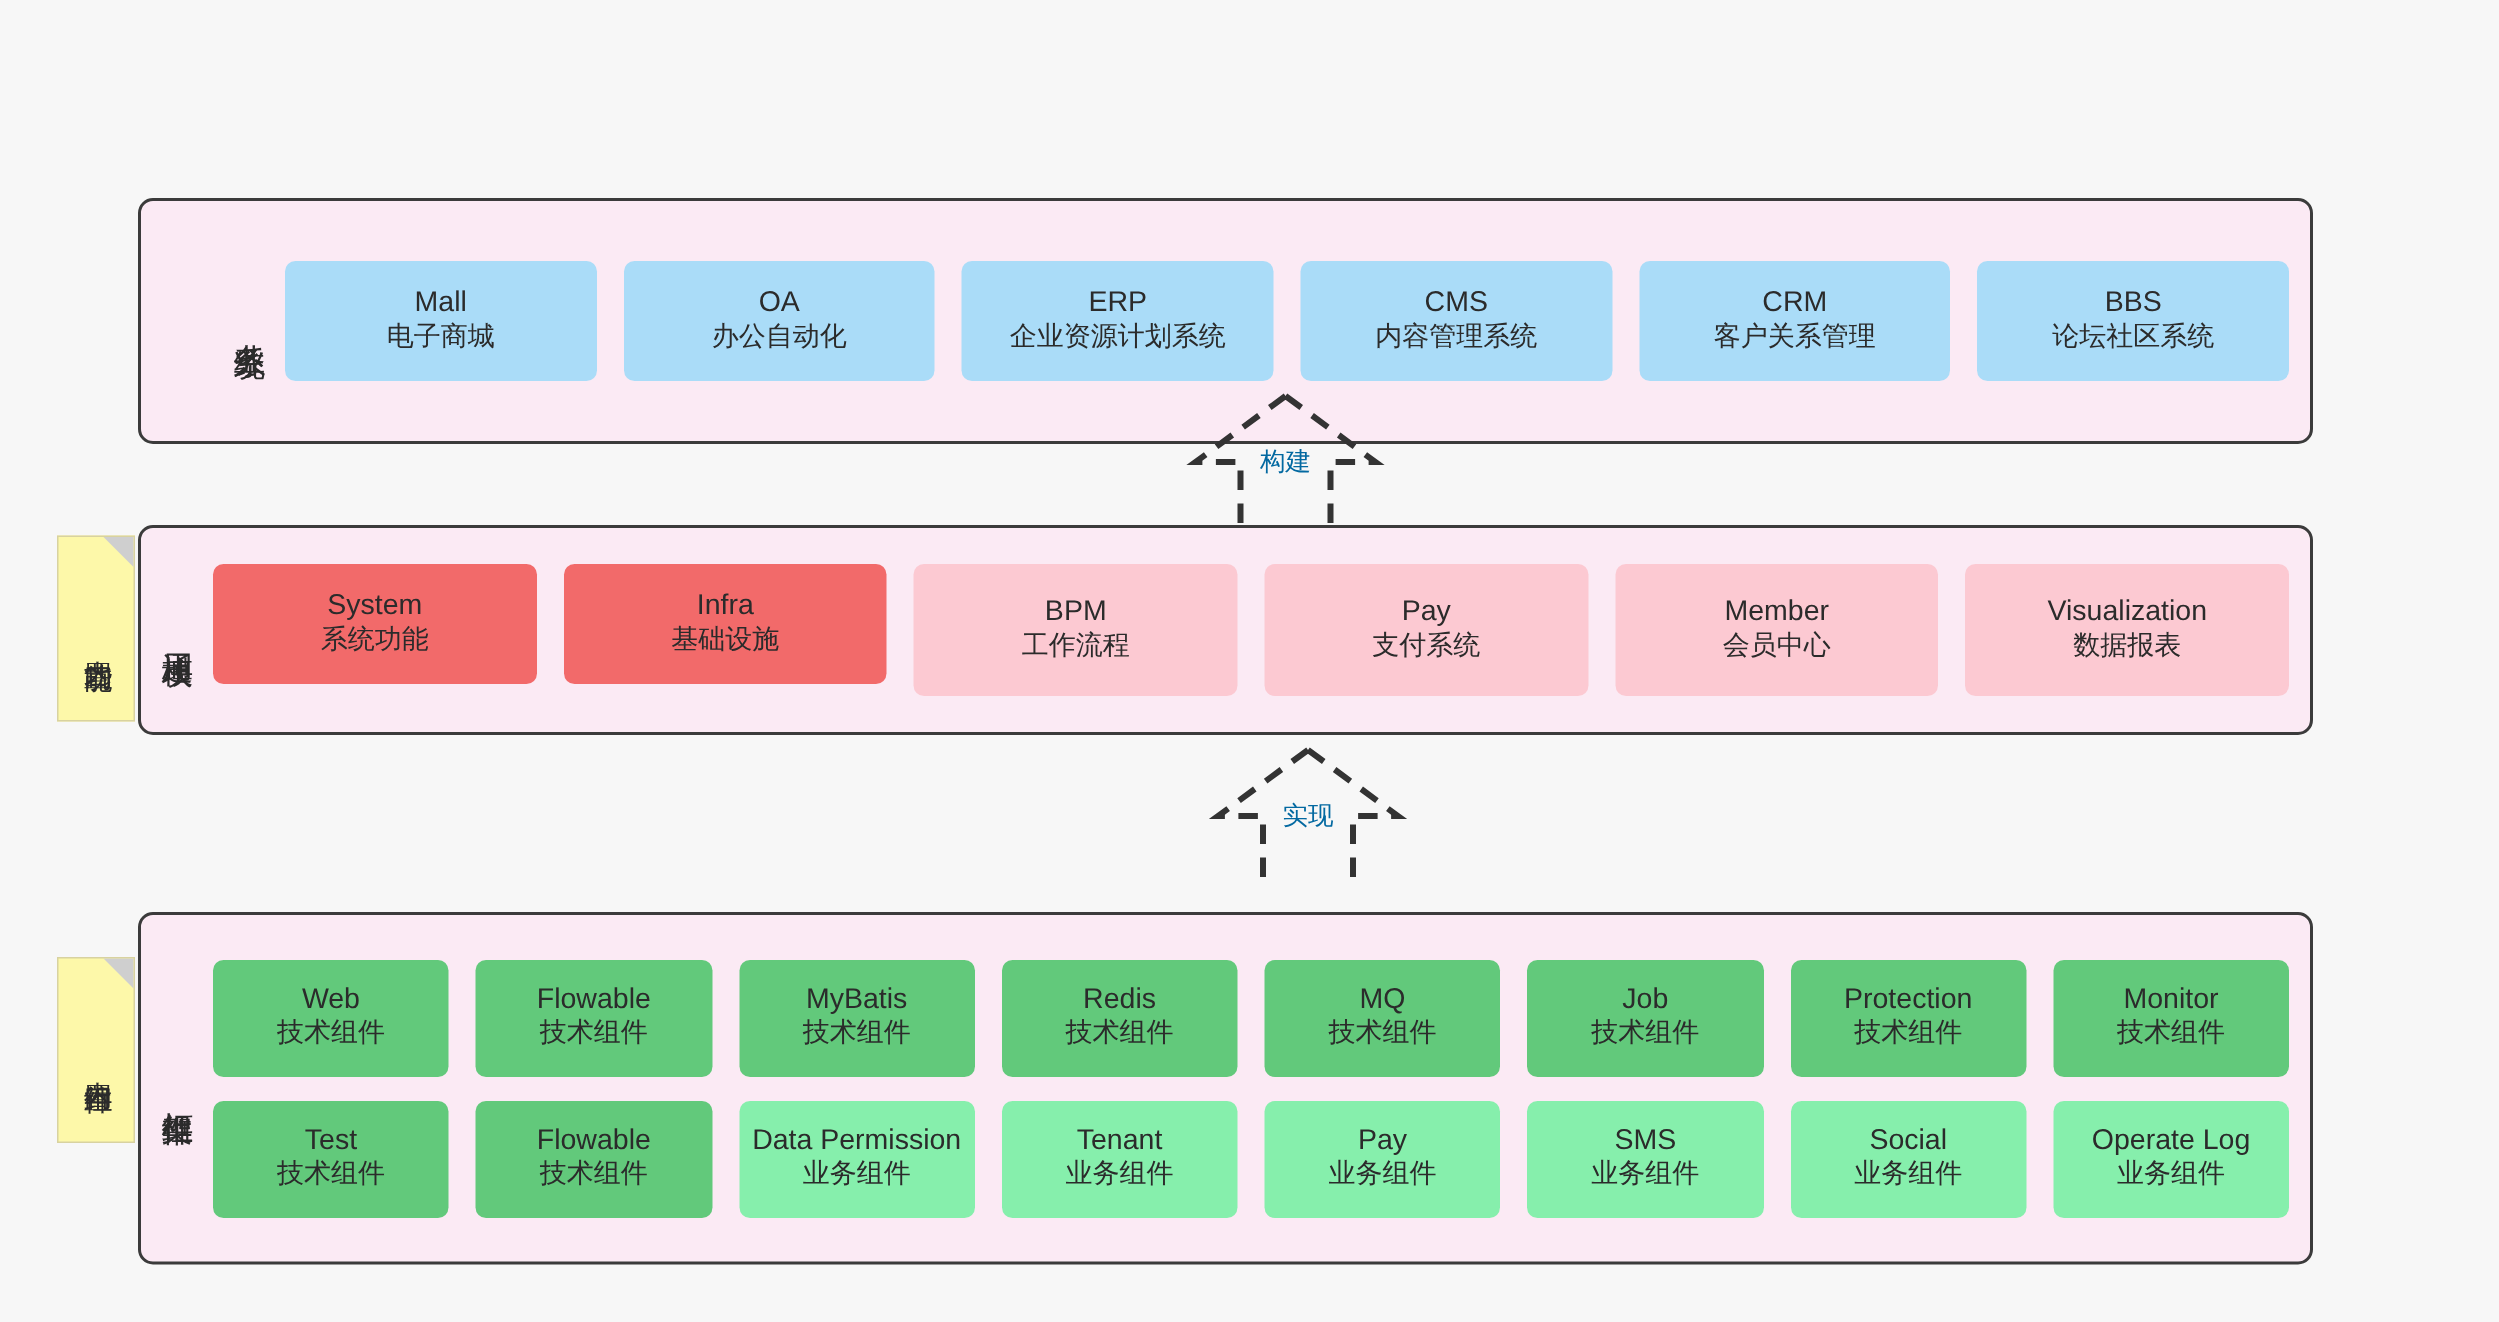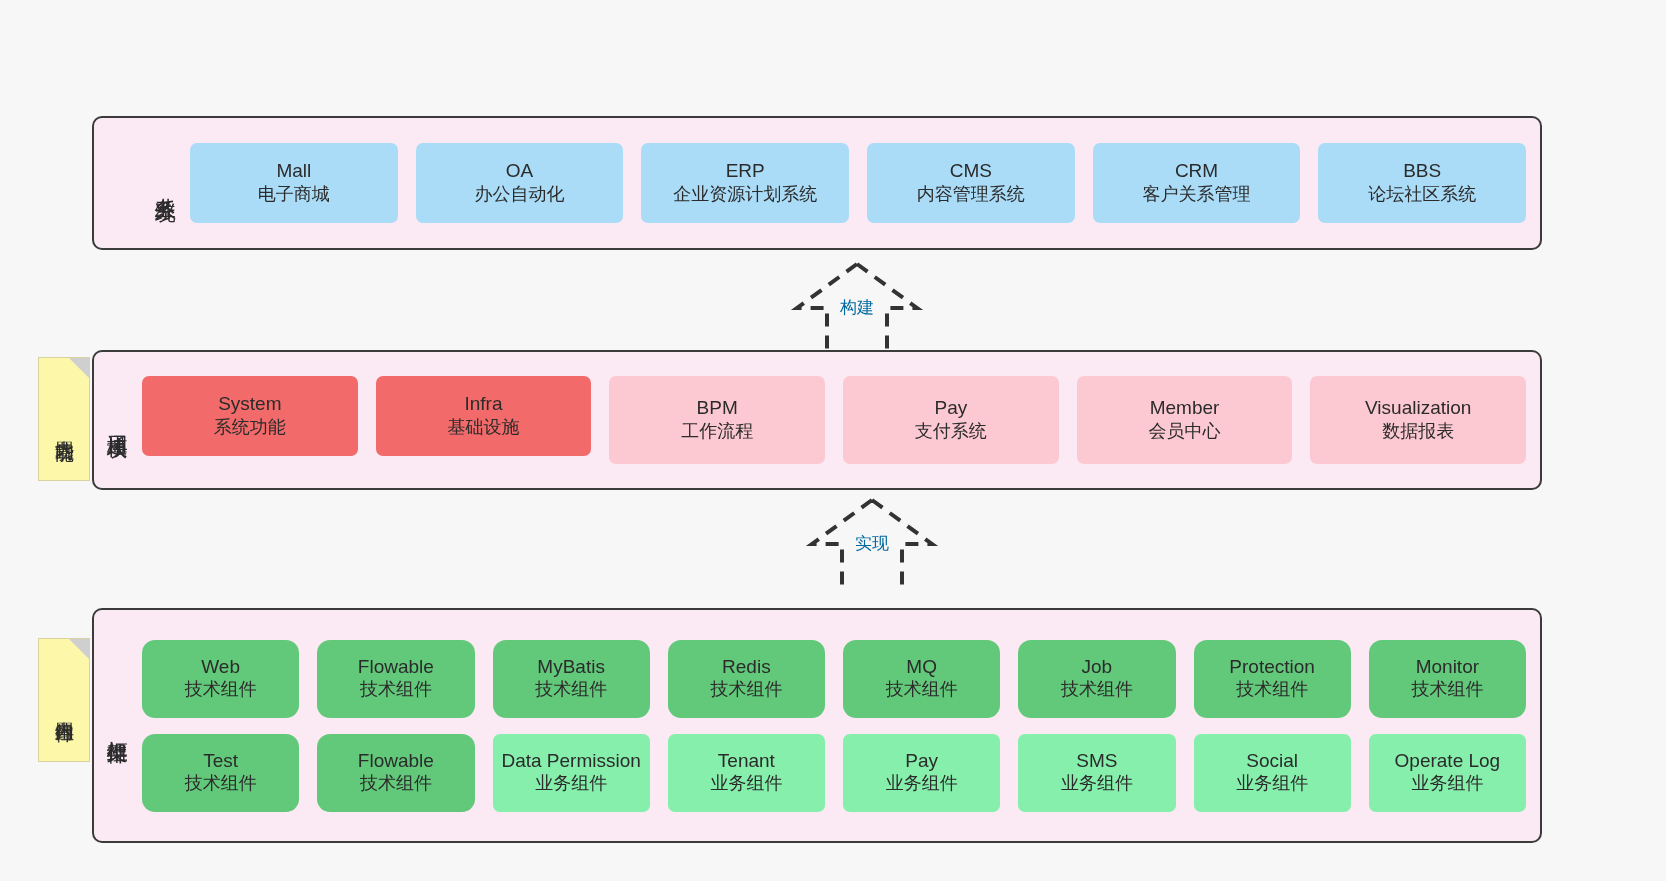--- a/index.html
+++ b/index.html
@@ -82,21 +82,21 @@
     box-sizing: border-box;
     padding: 4px 6px;
     min-width: 0;
   }
   .node .t-en { font-size: 19px; }
   .node .t-cn { font-size: 18px; font-family: Liberation Mono, monospace; }
 
   .node.blue  { background: #aadcf8; height: 80px; }
   .node.red   { background: #f26a6a; height: 80px; }
   .node.pink  { background: #fcc9d2; height: 88px; }
-  .node.green { background: #62c97b; height: 78px; border-radius: 13px; }
+  .node.green { background: #62c97b; height: 78px; }
   .node.lgreen{ background: #86efac; height: 78px; }
 
   
   .note {
     position: absolute;
     width: 52px;
     background: #fdf8a9;
     border: 1px solid #d8d2a0;
     box-sizing: border-box;
     display: flex;
@@ -142,21 +142,21 @@
     color: #0369a1;
     white-space: nowrap;
     user-select: none;
   }
 </style>
 </head>
 <body>
 
 <div class="canvas">
 
-  <div class="layer" id="layer-business" style="left:92px; top:116px; width:1450px; height:134px;padding-left:48px;">
+  <div class="layer" id="layer-business" style="left:92px; top:132px; width:1450px; height:164px;padding-left:48px;">
     <div class="layer-title">业务系统</div>
     <div class="layer-body">
       <div class="grid-rows">
         <div class="row" id="row-business">
             <div class="node blue">
               <div class="t-en">Mall</div>
               <div class="t-cn">电子商城</div>
             </div>
             <div class="node blue">
               <div class="t-en">OA</div>

